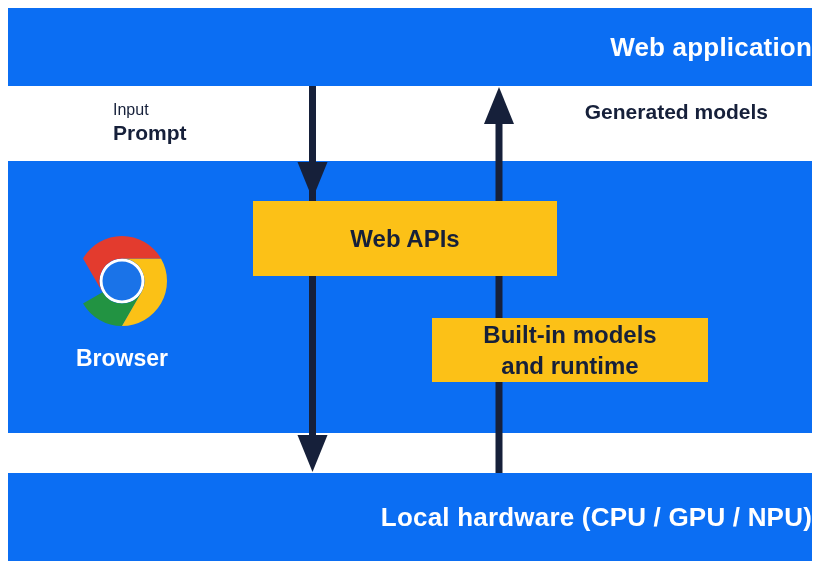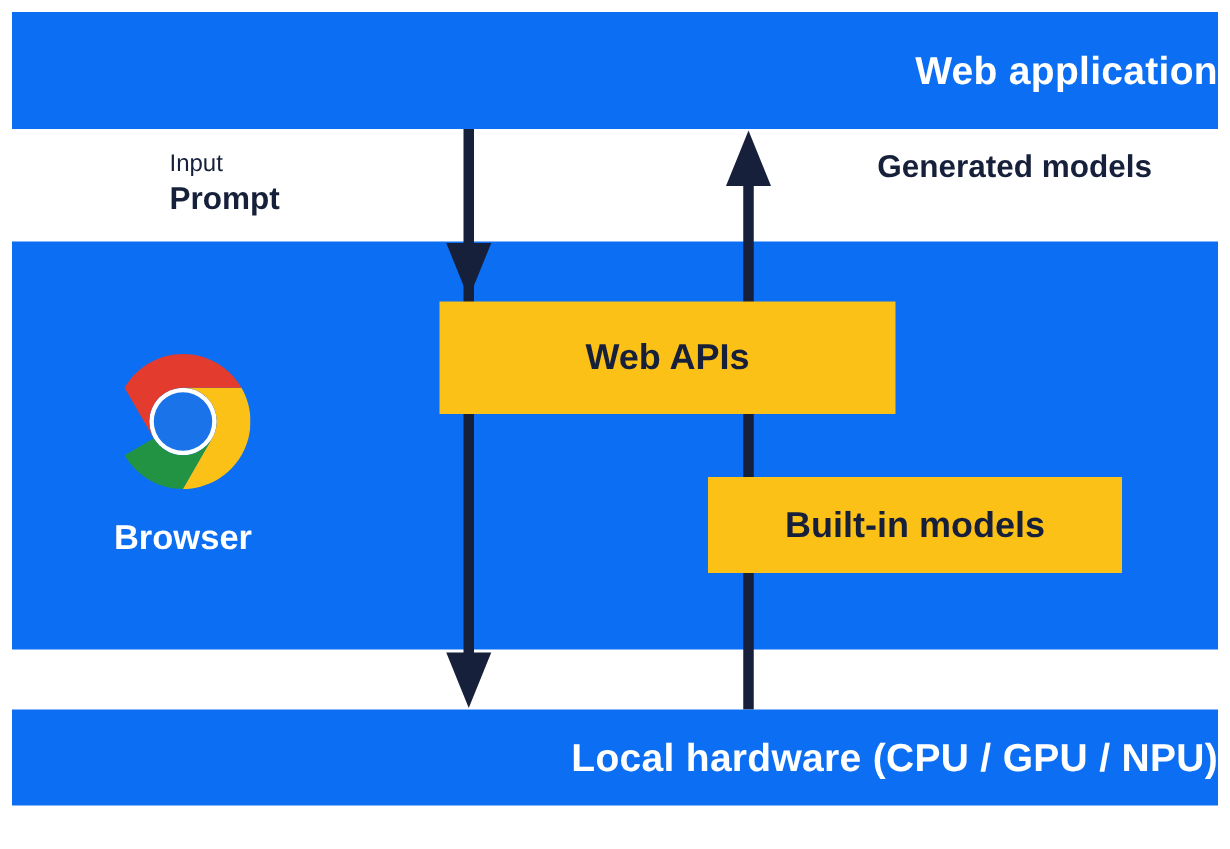--- a/index.html
+++ b/index.html
@@ -19,21 +19,21 @@
     position: absolute;
     left: 8px;
     width: 804px;
     background: #0b6ef3;
     display: flex;
     align-items: center;
     justify-content: flex-end;
   }
   .bar-top    { top: 8px;   height: 78px; }
   .bar-middle { top: 161px; height: 272px; }
-  .bar-bottom { top: 473px; height: 64px; }
+  .bar-bottom { top: 473px; height: 88px; }
   .bar-label {
     color: #ffffff;
     font-size: 26px;
     font-weight: 700;
     letter-spacing: 0.2px;
   }
   .io-block {
     position: absolute;
     top: 99px;
     color: #16203a;
@@ -59,21 +59,20 @@
     position: absolute;
     background: #fcc117;
     display: flex;
     align-items: center;
     justify-content: center;
     text-align: center;
     color: #16203a;
     font-size: 24px;
     font-weight: 700;
     line-height: 31px;
-    margin-left: 40px;
   }
   .chip-web-apis { left: 253px; top: 201px; width: 304px; height: 75px; }
   .chip-builtin  { left: 432px; top: 318px; width: 276px; height: 64px; }
   .chrome-logo {
     position: absolute;
     left: 77px;
     top: 236px;
     width: 90px;
     height: 90px;
   }
@@ -129,20 +128,21 @@
   </svg>
   <div class="browser-label">Browser</div>
 
   <div class="chip chip-web-apis">
     <span>Web APIs</span>
   </div>
 
   <div class="chip chip-builtin">
     <span>
       <span style="display:block">Built-in models</span>
+      <span style="display:block">and runtime</span>
     </span>
   </div>
 
   <div class="bar bar-bottom">
     <span class="bar-label">Local hardware (CPU / GPU / NPU)</span>
   </div>
 
 </div>
 
 </body></html>

